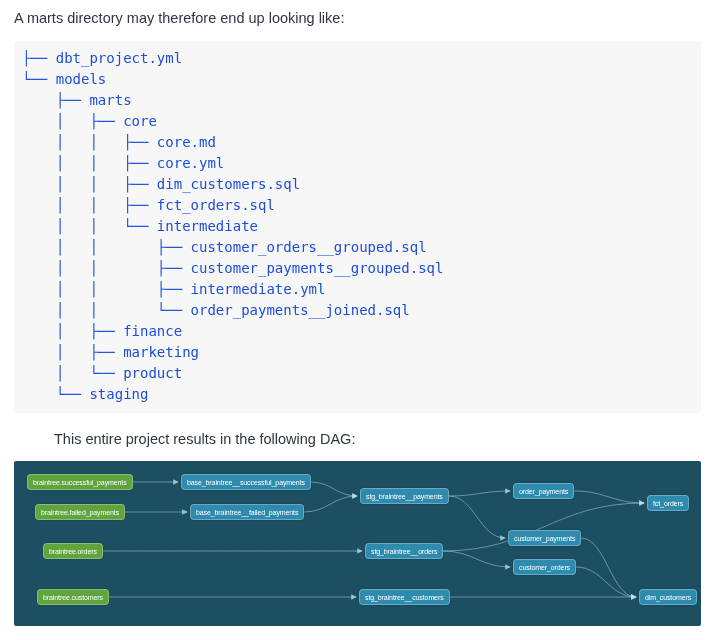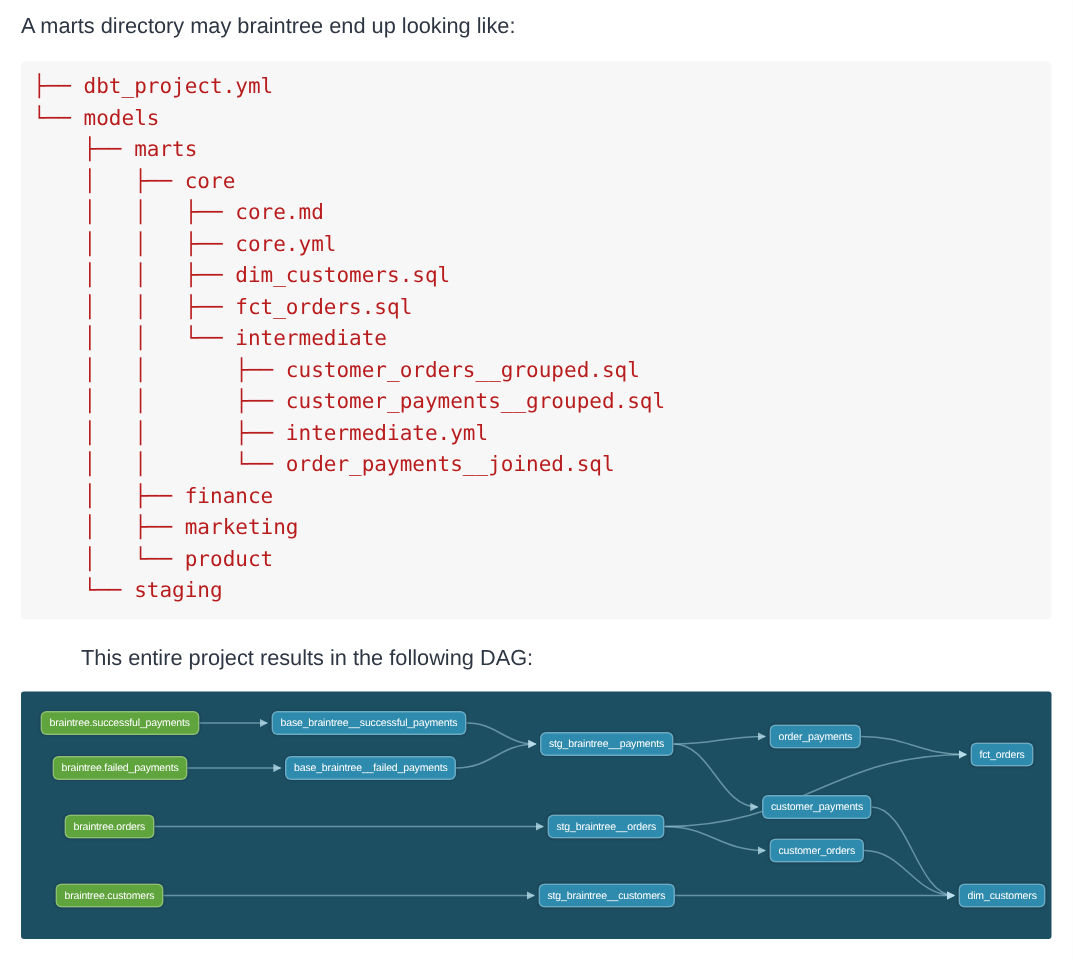--- a/index.html
+++ b/index.html
@@ -19,21 +19,21 @@
   }
   .intro { padding-top: 9px; }
   .code-block {
     margin: 13px 0 0 0;
     background: #f7f7f8;
     border-radius: 3px;
     padding: 7px 12px 8px 8px;
     font-family: "DejaVu Sans Mono", monospace;
     font-size: 14px;
     line-height: 21px;
-    color: #b91c1c;
+    color: #1d4ed8;
     white-space: pre;
     overflow: hidden;
   }
   .code-block code { font-family: inherit; }
   .dag-caption { margin-top: 17px; margin-left: 40px; }
   .dag {
     position: relative;
     margin-top: 12px;
     width: 687px;
     height: 165px;
@@ -54,21 +54,21 @@
     padding: 3.5px 5px;
     border-radius: 4px;
     border: 1px solid rgba(255,255,255,0.28);
     white-space: nowrap;
     box-shadow: 0 0 2px rgba(0,0,0,0.25);
   }
 </style>
 </head>
 <body>
 
-<p class="para intro">A marts directory may braintree end up looking like:</p>
+<p class="para intro">A marts directory may therefore end up looking like:</p>
 
 <pre class="code-block"><code>├── dbt_project.yml
 └── models
     ├── marts
     │   ├── core
     │   │   ├── core.md
     │   │   ├── core.yml
     │   │   ├── dim_customers.sql
     │   │   ├── fct_orders.sql
     │   │   └── intermediate

